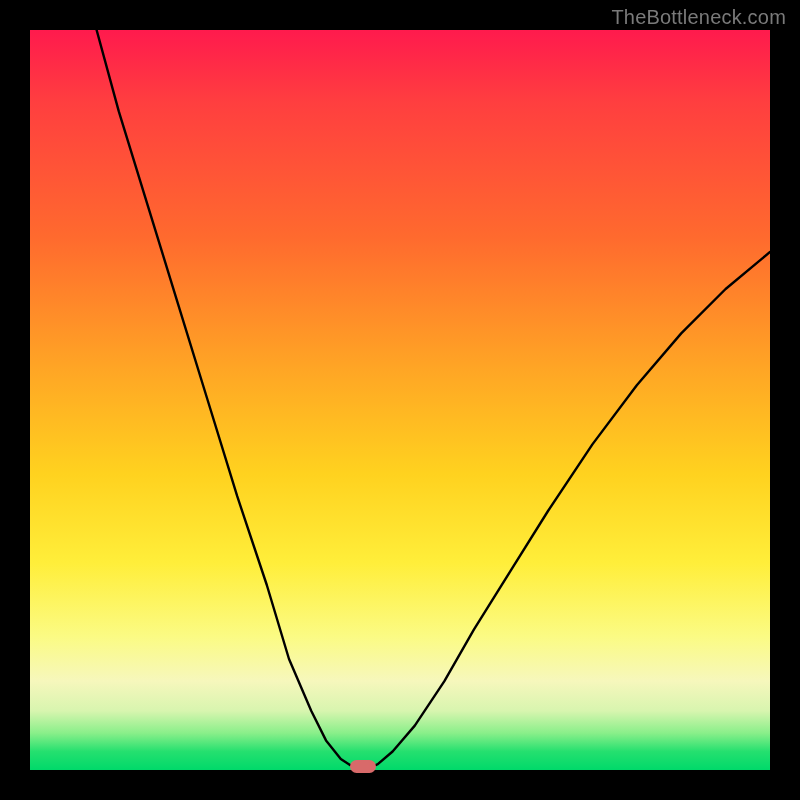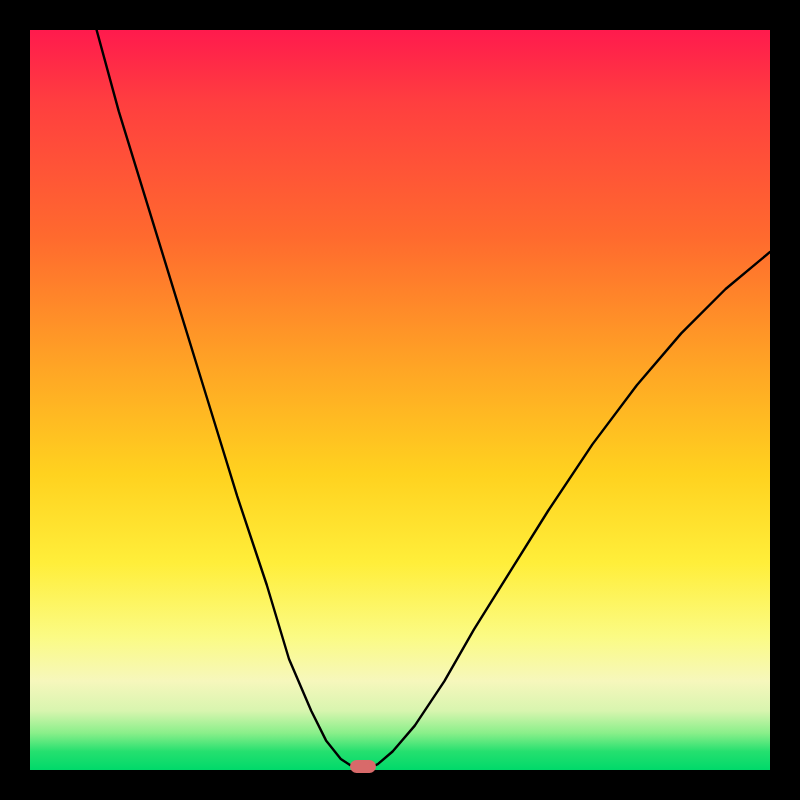--- a/index.html
+++ b/index.html
@@ -73,13 +73,14 @@
 </head>
 <body>
 
 <div class="frame">
   <div class="plot-area">
     <svg class="curve-svg" viewBox="0 0 740 740" preserveAspectRatio="none">
       <path id="curvePath" class="curve-path" d="M66.6 0.0 L88.8 81.4 L118.4 177.6 L148.0 273.8 L177.6 370.0 L207.2 466.2 L236.8 555.0 L259.0 629.0 L281.2 680.8 L296.0 710.4 L310.8 728.9 L321.9 736.3 L327.8 738.5 L333.0 740.0 L338.2 738.5 L347.8 734.1 L362.6 721.5 L384.8 695.6 L414.4 651.2 L444.0 599.4 L481.0 540.2 L518.0 481.0 L562.4 414.4 L606.8 355.2 L651.2 303.4 L695.6 259.0 L740.0 222.0"></path>
     </svg>
     <div id="marker" class="marker" style="left: 320px; top: 730px;"></div>
   </div>
+  <div class="watermark">TheBottleneck.com</div>
 </div>
 
 </body></html>

